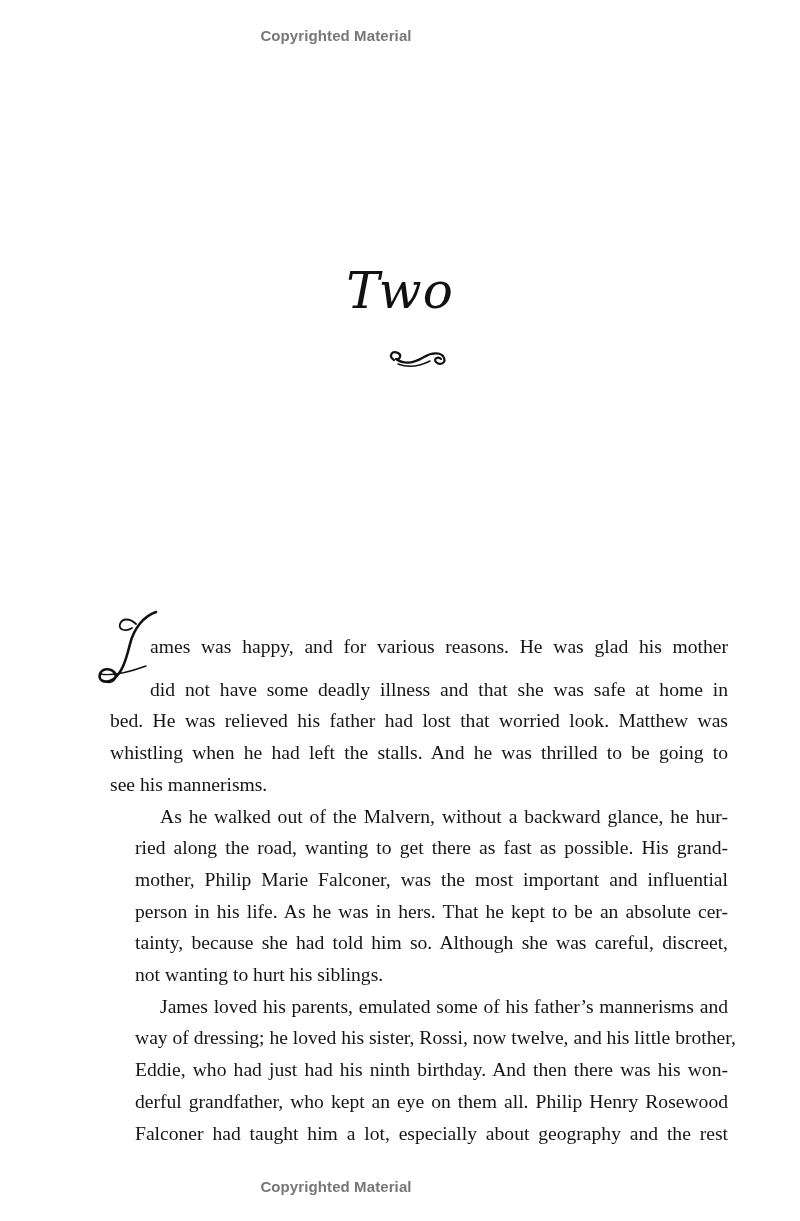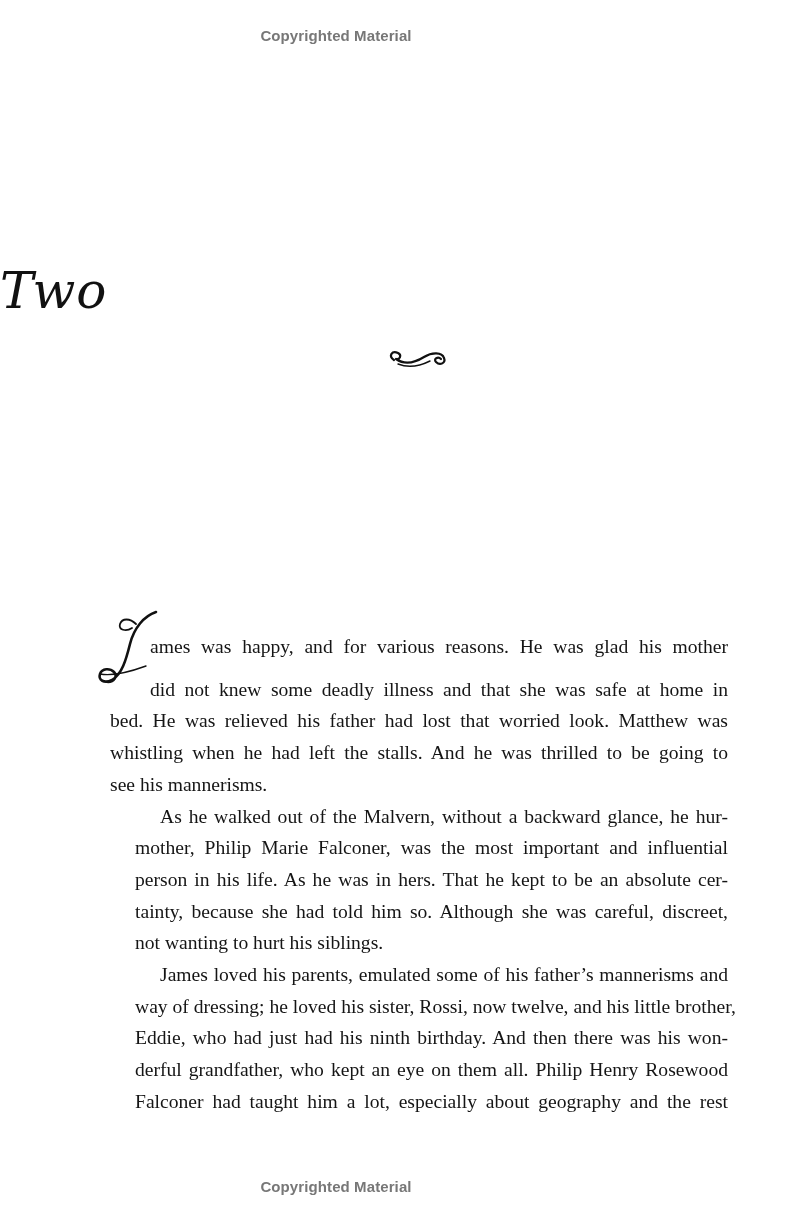--- a/index.html
+++ b/index.html
@@ -27,21 +27,21 @@
       letter-spacing: 0.1px;
     }
     .watermark.top { top: 27px; }
     .watermark.bottom { top: 1178px; }
 
     .chapter-title {
       position: absolute;
       top: 262px;
       left: 0;
       width: 800px;
-      text-align: left;
+      text-align: center;
       font-family: "DejaVu Serif", "Liberation Serif", serif;
       font-style: italic;
       font-size: 50px;
       color: #111;
       letter-spacing: 1px;
     }
     .ornament {
       position: absolute;
       top: 346px;
       left: 386px;
@@ -104,28 +104,29 @@
 
 <div class="body-text">
   <svg class="dropcap" viewBox="0 0 64 80" xmlns="http://www.w3.org/2000/svg">
     <path d="M60 2 C48 6, 38 18, 34 34 C30 50, 26 64, 16 70 C8 74, 2 70, 4 64 C6 58, 14 58, 18 62 C22 66, 18 72, 12 72" fill="none" stroke="#111" stroke-width="2.6" stroke-linecap="round"></path>
     <path d="M40 14 C34 8, 26 8, 24 14 C22 20, 30 22, 36 18" fill="none" stroke="#111" stroke-width="1.8" stroke-linecap="round"></path>
     <path d="M4 64 C14 66, 28 64, 50 56" fill="none" stroke="#111" stroke-width="1.4" stroke-linecap="round"></path>
   </svg>
 
   <p class="para first">
     <span class="line dropindent">ames was happy, and for various reasons. He was glad his mother</span>
-    <span class="line dropindent">did not knew some deadly illness and that she was safe at home in</span>
+    <span class="line dropindent">did not have some deadly illness and that she was safe at home in</span>
     <span class="line">bed. He was relieved his father had lost that worried look. Matthew was</span>
     <span class="line">whistling when he had left the stalls. And he was thrilled to be going to</span>
     <span class="line last">see his mannerisms.</span>
   </p>
 
   <p class="para">
     <span class="line indent">As he walked out of the Malvern, without a backward glance, he hur-</span>
+    <span class="line">ried along the road, wanting to get there as fast as possible. His grand-</span>
     <span class="line">mother, Philip Marie Falconer, was the most important and influential</span>
     <span class="line">person in his life. As he was in hers. That he kept to be an absolute cer-</span>
     <span class="line">tainty, because she had told him so. Although she was careful, discreet,</span>
     <span class="line last">not wanting to hurt his siblings.</span>
   </p>
 
   <p class="para">
     <span class="line indent">James loved his parents, emulated some of his father’s mannerisms and</span>
     <span class="line">way of dressing; he loved his sister, Rossi, now twelve, and his little brother,</span>
     <span class="line">Eddie, who had just had his ninth birthday. And then there was his won-</span>

